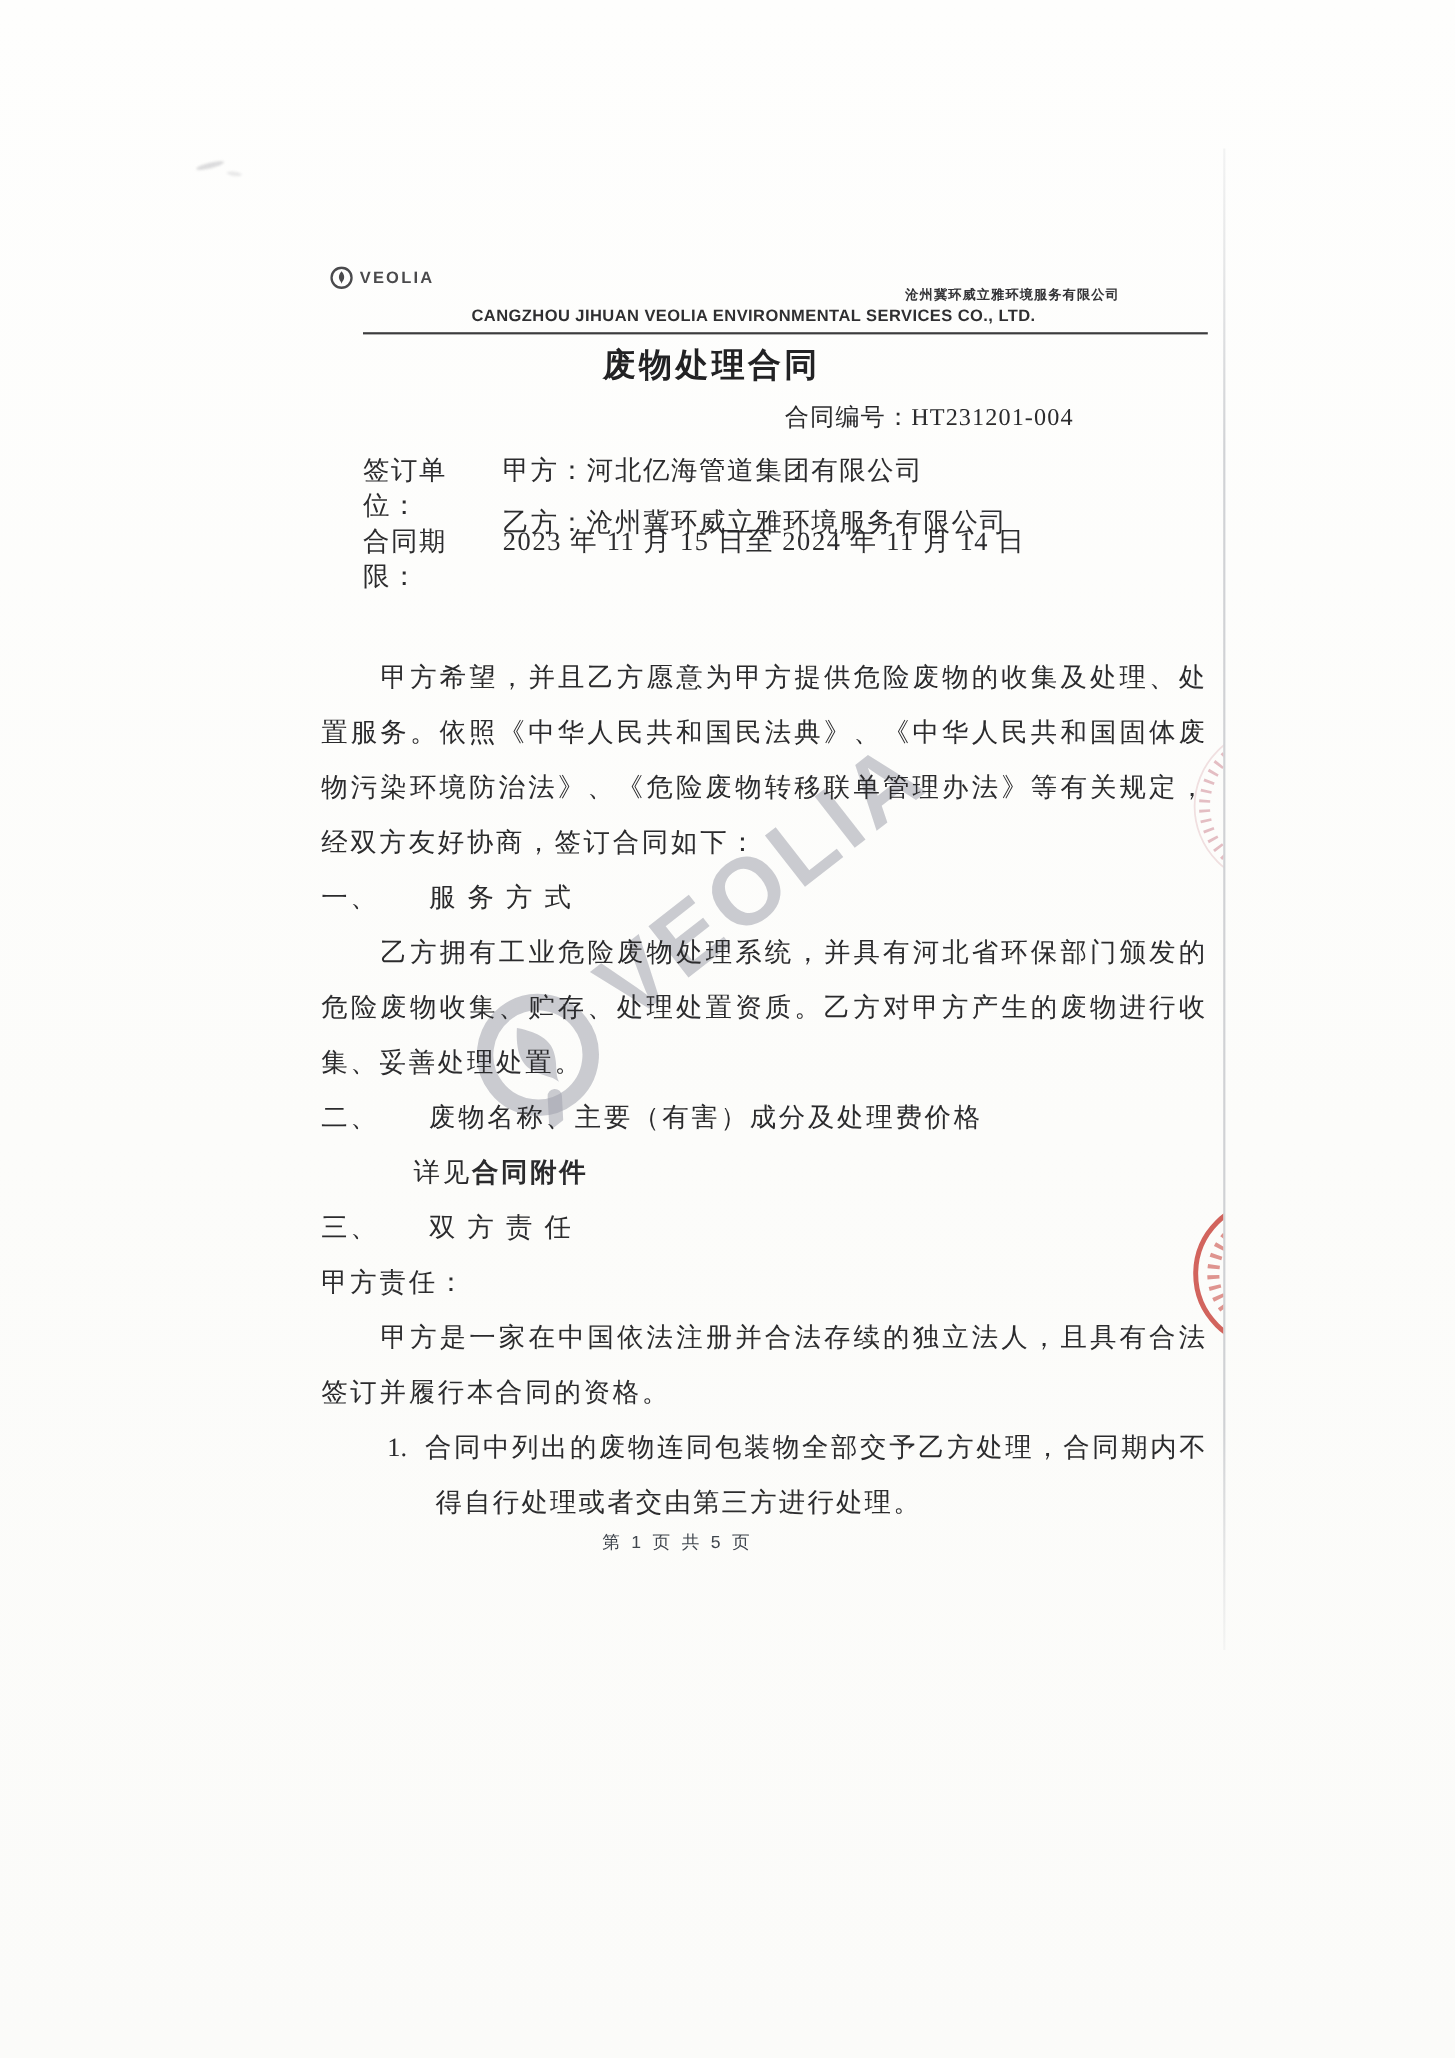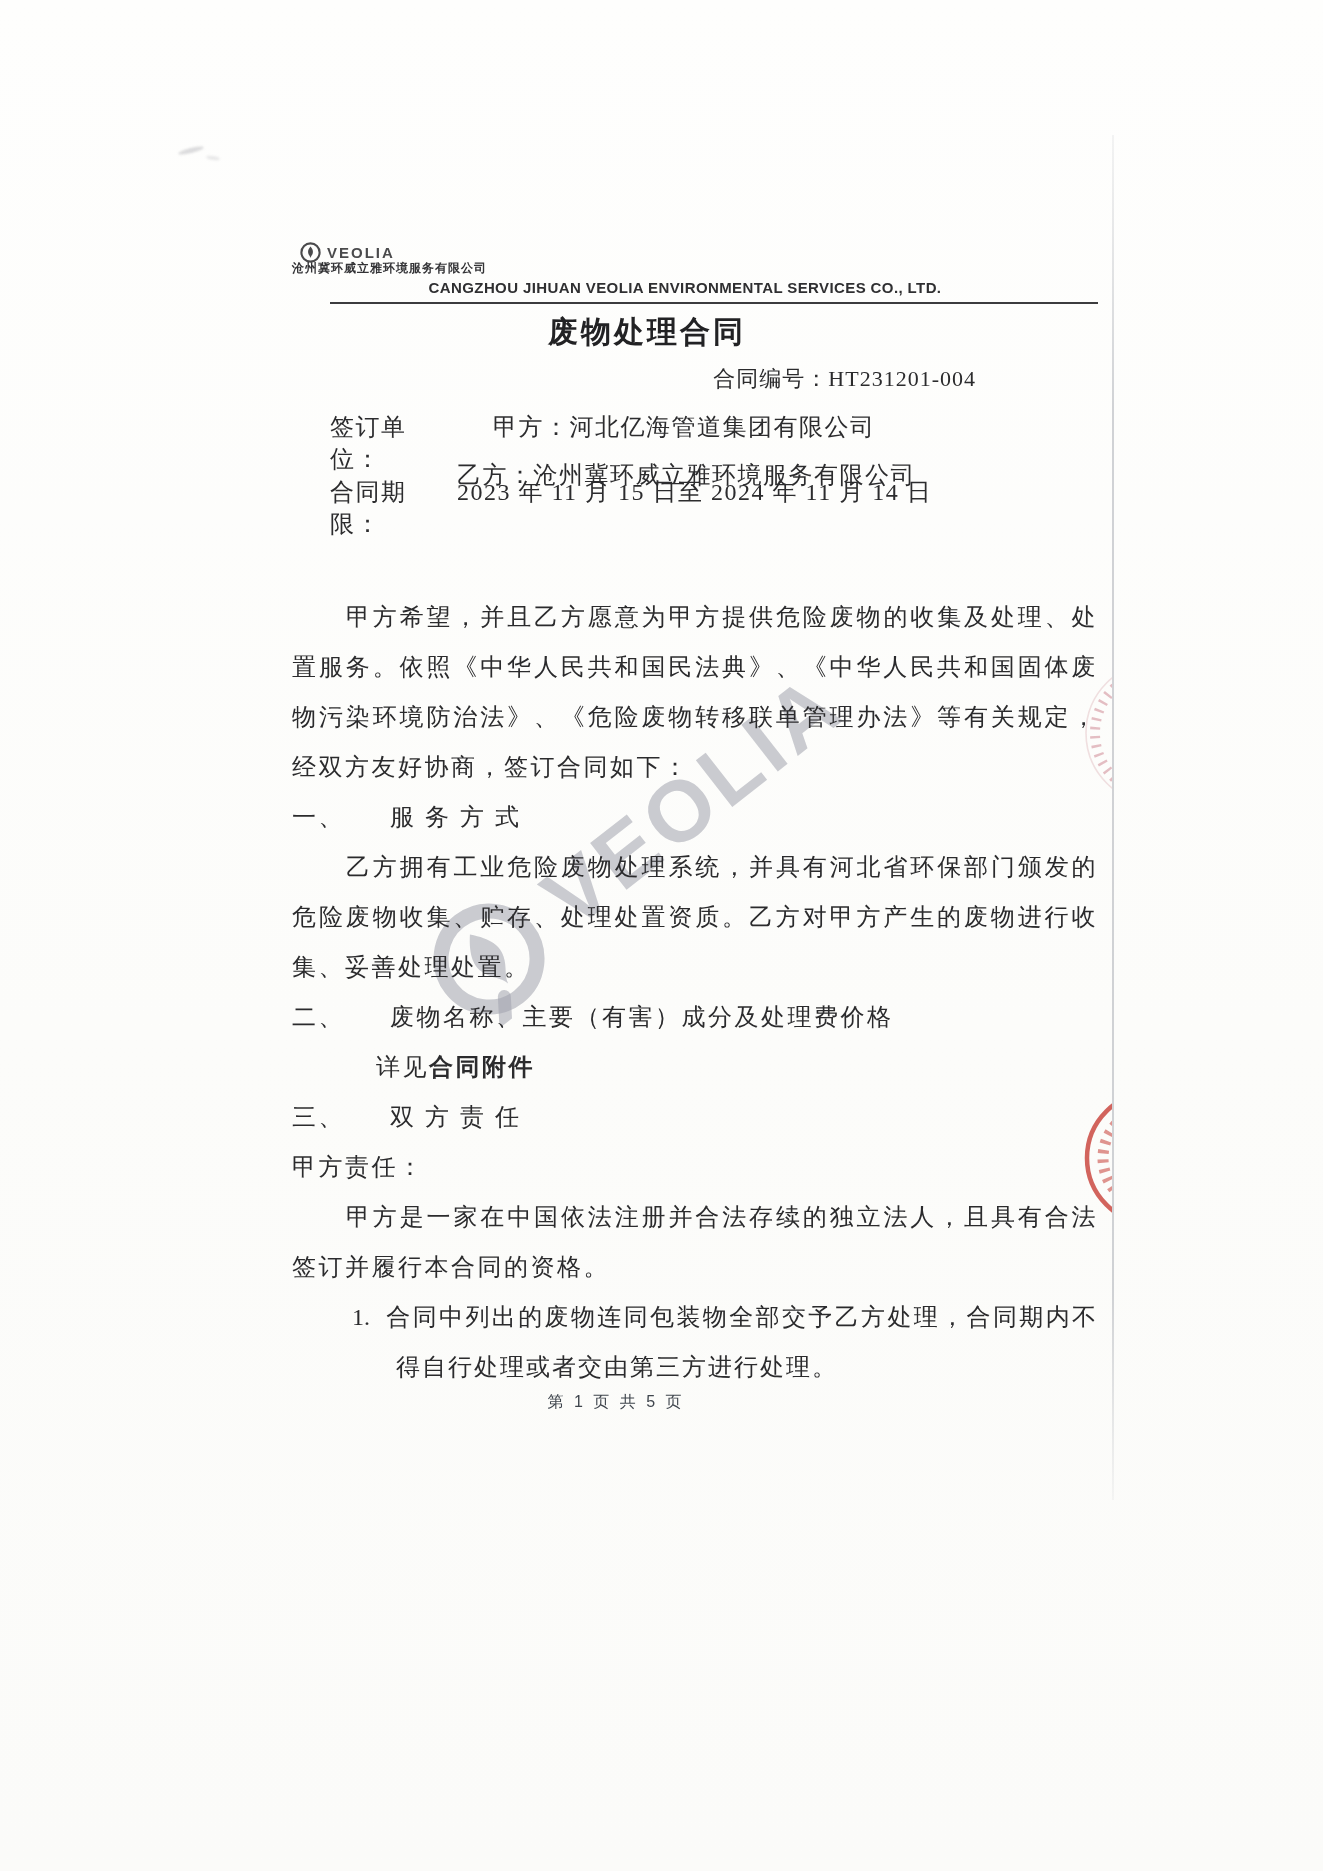--- a/index.html
+++ b/index.html
@@ -25,31 +25,31 @@
   .wm-text{font-family:"Liberation Sans","DejaVu Sans",sans-serif;font-weight:700;
     font-size:86px;letter-spacing:5px;line-height:1;}
   
   .stamp{position:absolute;overflow:hidden;pointer-events:none;}
   .stamp-upper{left:1040px;top:652px;width:72px;height:164px;}
   .stamp-lower{left:1040px;top:1072px;width:72px;height:174px;}
   
   .content{position:absolute;left:292px;top:0;width:806px;height:1871px;}
   .logo{position:absolute;left:8px;top:242px;display:flex;align-items:center;gap:6px;color:#4a4a4c;}
   .logo-t{font-family:"Liberation Sans","DejaVu Sans",sans-serif;font-weight:700;font-size:15px;letter-spacing:2px;}
-  .co-cn{position:absolute;left:0;right:0;top:260px;text-align:left;padding-right:80px;
+  .co-cn{position:absolute;left:0;right:0;top:260px;text-align:right;padding-right:80px;
     font-family:"Liberation Sans","DejaVu Sans",sans-serif;font-weight:700;font-size:12px;color:#333336;letter-spacing:1px;}
   .co-en{position:absolute;left:0;right:0;top:279px;text-align:center;padding-right:20px;
     font-family:"Liberation Sans","DejaVu Sans",sans-serif;font-weight:700;font-size:15px;color:#2f2f31;letter-spacing:.4px;}
   .rule{position:absolute;left:38px;right:0;top:302px;border-top:2px solid #3c3c3e;}
   .doc-title{position:absolute;left:0;right:4px;top:312px;text-align:center;padding-right:92px;
     font-size:30px;font-weight:700;letter-spacing:3px;color:#222224;}
   .cno{position:absolute;right:122px;top:364px;font-size:22px;letter-spacing:1px;color:#2b2b2d;}
   .row{position:absolute;left:38px;display:flex;font-size:24px;letter-spacing:1.5px;color:#2c2c2e;}
   .row .rl{width:127px;flex:0 0 auto;}
-  .row-a{top:411px;gap:36px;} .row-b{top:459px;} .row-t{top:476px;}
+  .row-a{top:411px;} .row-b{top:459px;} .row-t{top:476px;}
   .body{position:absolute;left:0;top:592px;width:806px;
     font-size:24px;line-height:50px;letter-spacing:2.5px;text-align:justify;color:#2b2b2d;}
   .para{margin:0;text-indent:54px;}
   .sec{margin:0;}
   .sn{display:inline-block;width:98px;}
   .st.wide{letter-spacing:11px;margin-top:27px;}
   .ref{margin:0 0 0 84px;}
   .ref b{font-weight:700;}
   .sub{margin:0;}
   .li{margin:0;padding-left:104px;text-indent:-44px;letter-spacing:2px;}

